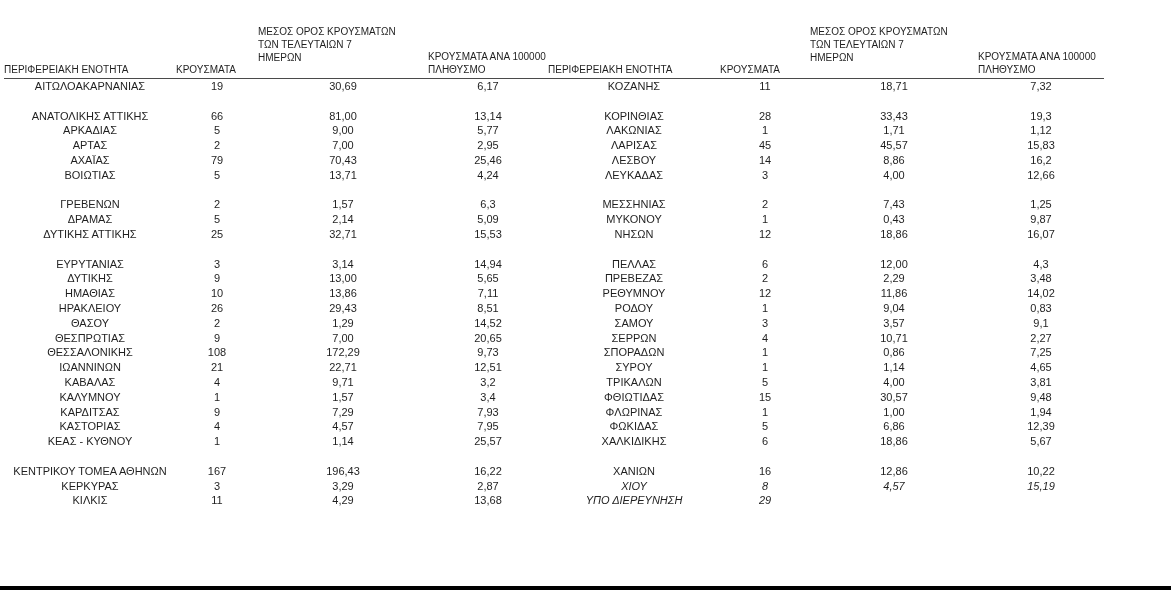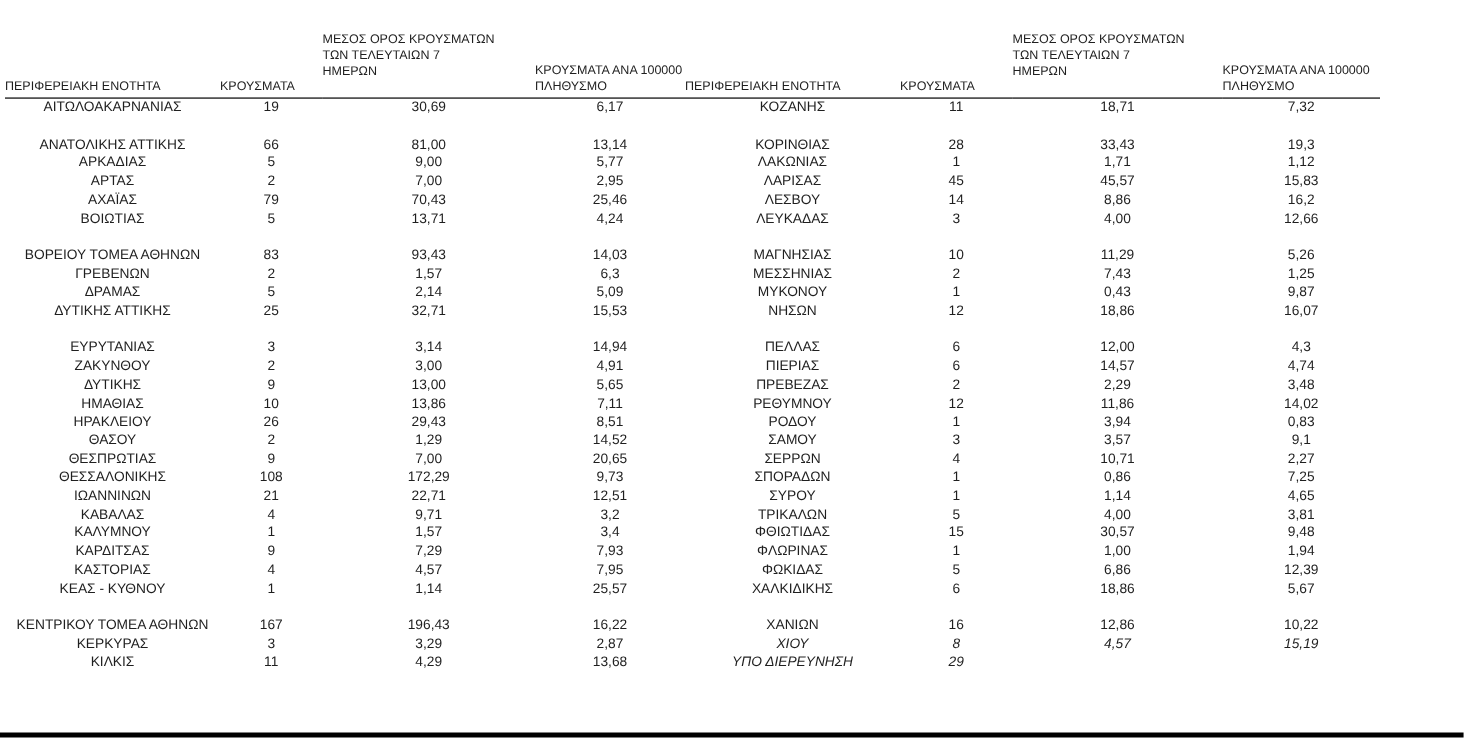--- a/index.html
+++ b/index.html
@@ -168,30 +168,20 @@
           <td></td>
           <td></td>
           <td></td>
           <td></td>
           <td></td>
           <td></td>
           <td></td>
           <td></td>
         </tr>
         <tr>
-          <td>ΒΟΡΕΙΟΥ ΤΟΜΕΑ ΑΘΗΝΩΝ</td>
-          <td>83</td>
-          <td>93,43</td>
-          <td>14,03</td>
-          <td>ΜΑΓΝΗΣΙΑΣ</td>
-          <td>10</td>
-          <td>11,29</td>
-          <td>5,26</td>
-        </tr>
-        <tr>
           <td>ΓΡΕΒΕΝΩΝ</td>
           <td>2</td>
           <td>1,57</td>
           <td>6,3</td>
           <td>ΜΕΣΣΗΝΙΑΣ</td>
           <td>2</td>
           <td>7,43</td>
           <td>1,25</td>
         </tr>
         <tr>
@@ -228,30 +218,20 @@
           <td>ΕΥΡΥΤΑΝΙΑΣ</td>
           <td>3</td>
           <td>3,14</td>
           <td>14,94</td>
           <td>ΠΕΛΛΑΣ</td>
           <td>6</td>
           <td>12,00</td>
           <td>4,3</td>
         </tr>
         <tr>
-          <td>ΖΑΚΥΝΘΟΥ</td>
-          <td>2</td>
-          <td>3,00</td>
-          <td>4,91</td>
-          <td>ΠΙΕΡΙΑΣ</td>
-          <td>6</td>
-          <td>14,57</td>
-          <td>4,74</td>
-        </tr>
-        <tr>
           <td>ΔΥΤΙΚΗΣ</td>
           <td>9</td>
           <td>13,00</td>
           <td>5,65</td>
           <td>ΠΡΕΒΕΖΑΣ</td>
           <td>2</td>
           <td>2,29</td>
           <td>3,48</td>
         </tr>
         <tr>
@@ -264,21 +244,21 @@
           <td>11,86</td>
           <td>14,02</td>
         </tr>
         <tr>
           <td>ΗΡΑΚΛΕΙΟΥ</td>
           <td>26</td>
           <td>29,43</td>
           <td>8,51</td>
           <td>ΡΟΔΟΥ</td>
           <td>1</td>
-          <td>3,94</td>
+          <td>9,04</td>
           <td>0,83</td>
         </tr>
         <tr>
           <td>ΘΑΣΟΥ</td>
           <td>2</td>
           <td>1,29</td>
           <td>14,52</td>
           <td>ΣΑΜΟΥ</td>
           <td>3</td>
           <td>3,57</td>

